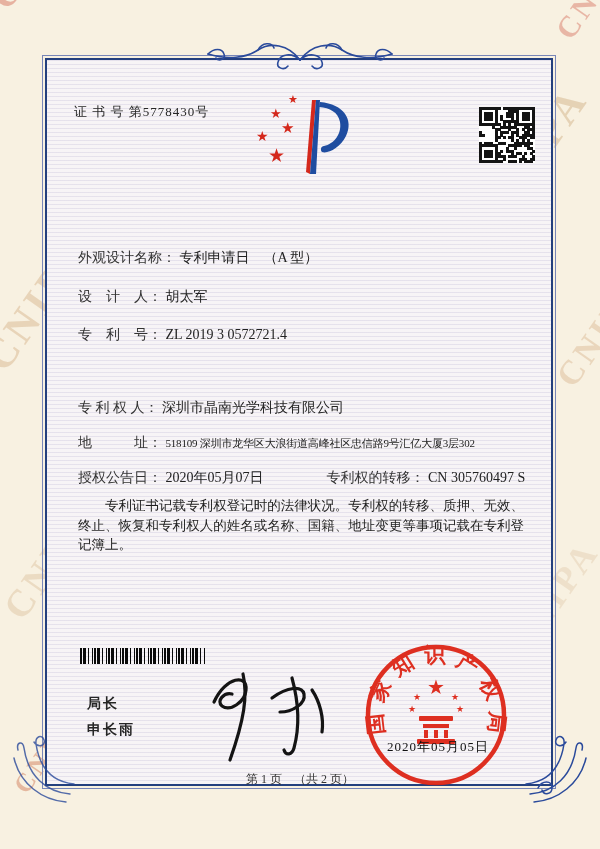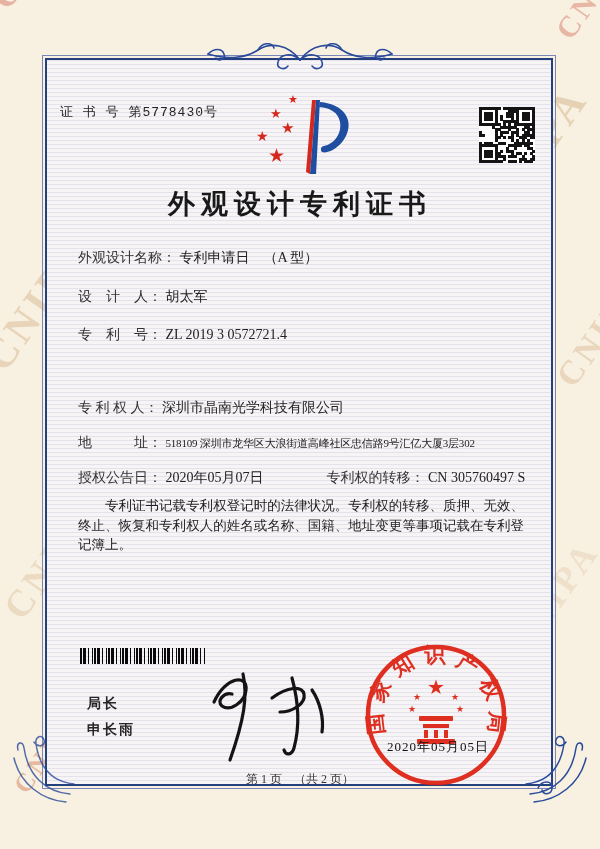--- a/index.html
+++ b/index.html
@@ -22,21 +22,21 @@
   .frame-inner{
     width:100%;height:100%;box-sizing:border-box;
     border:2px solid #24407e;
     background:
       repeating-linear-gradient(180deg,
         rgba(125,115,175,0.14) 0px, rgba(125,115,175,0.14) 1px,
         rgba(255,255,255,0.0) 1px, rgba(255,255,255,0.0) 4px),
       #f7f4f6;
   }
   .content{position:absolute;left:0;top:0;width:600px;height:849px;z-index:3;}
-  .cert-no{position:absolute;left:60px;top:103px;font-size:13px;letter-spacing:1px;font-family:Liberation Mono, monospace;}
+  .cert-no{position:absolute;left:74px;top:103px;font-size:13px;letter-spacing:1px;}
   .logo{position:absolute;left:248px;top:94px;width:110px;height:84px;}
   .logo .star{position:absolute;color:#d4281c;line-height:1;}
   .qr{position:absolute;left:479px;top:107px;width:56px;height:56px;background:#fff;}
   .qr .qr-cell{position:absolute;background:#141414;}
   .title{
     position:absolute;left:0;top:186px;width:600px;text-align:center;
     font-size:27px;font-weight:bold;letter-spacing:6px;color:#191919;
   }
   .field-row{position:absolute;left:78px;width:450px;font-size:14px;white-space:nowrap;}
   .field-label{color:#333;}
@@ -366,21 +366,20 @@
       <div class="qr-cell" style="left: 21.3333px; top: 53.3333px; width: 3px; height: 3px;"></div>
       <div class="qr-cell" style="left: 29.3333px; top: 53.3333px; width: 3px; height: 3px;"></div>
       <div class="qr-cell" style="left: 32px; top: 53.3333px; width: 3px; height: 3px;"></div>
       <div class="qr-cell" style="left: 34.6667px; top: 53.3333px; width: 3px; height: 3px;"></div>
       <div class="qr-cell" style="left: 40px; top: 53.3333px; width: 3px; height: 3px;"></div>
       <div class="qr-cell" style="left: 45.3333px; top: 53.3333px; width: 3px; height: 3px;"></div>
       <div class="qr-cell" style="left: 48px; top: 53.3333px; width: 3px; height: 3px;"></div>
       <div class="qr-cell" style="left: 50.6667px; top: 53.3333px; width: 3px; height: 3px;"></div>
     </div>
 
-  <div class="title">外观设计专利证书</div>
 
   <div class="field-row" style="top:249px;">
     <span class="field-label">外观设计名称：</span>
     <span class="field-value">专利申请日　（A 型）</span>
   </div>
   <div class="field-row" style="top:288px;">
     <span class="field-label">设　计　人：</span>
     <span class="field-value">胡太军</span>
   </div>
   <div class="field-row" style="top:326px;">

